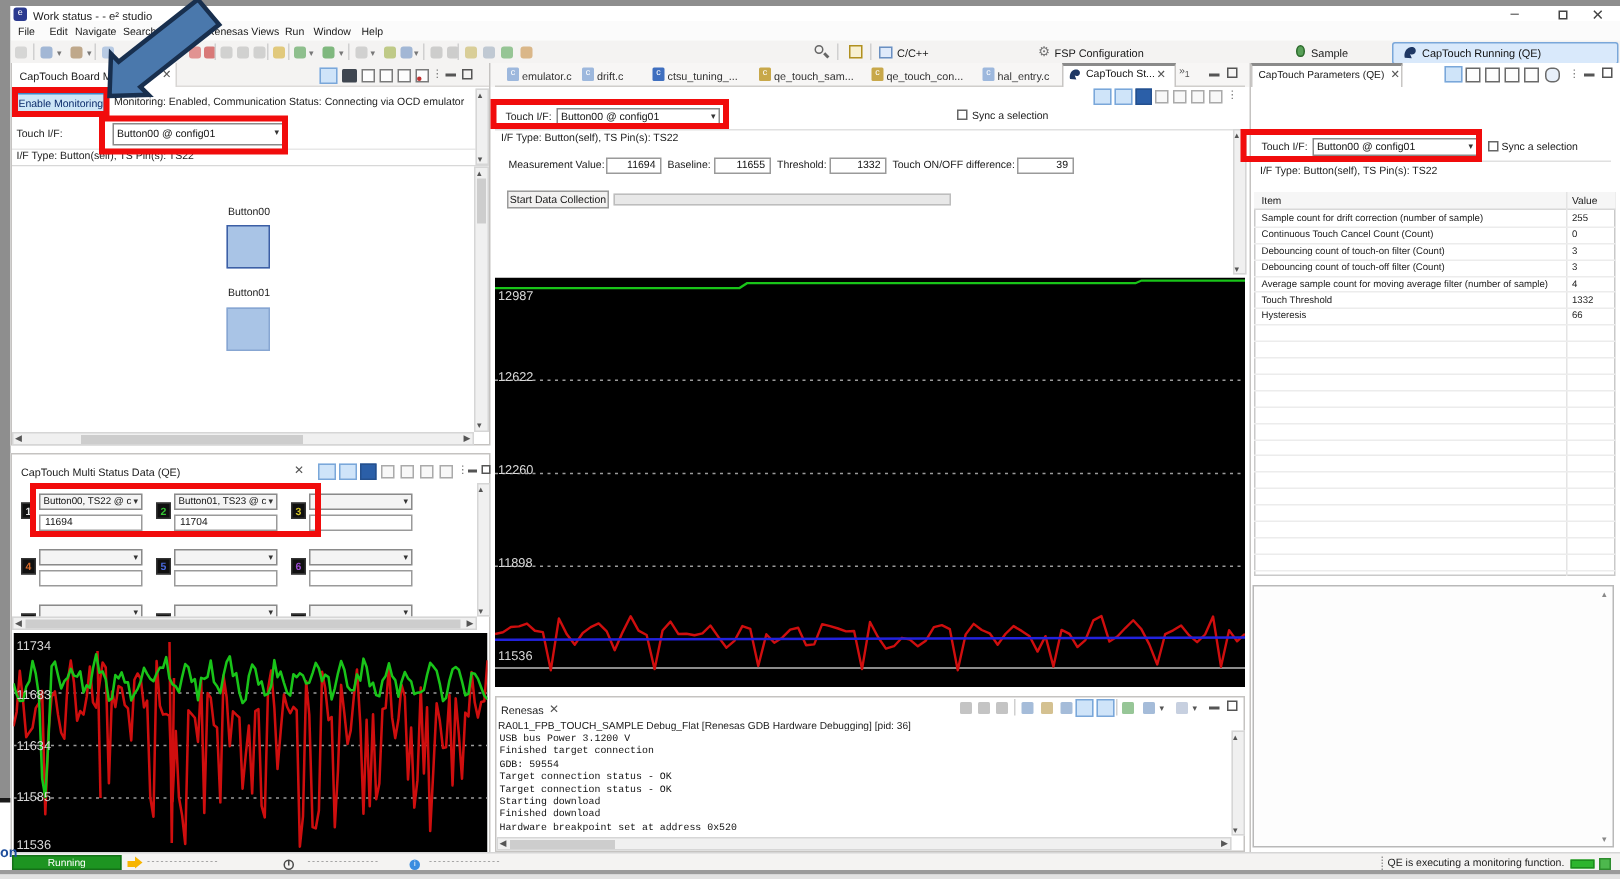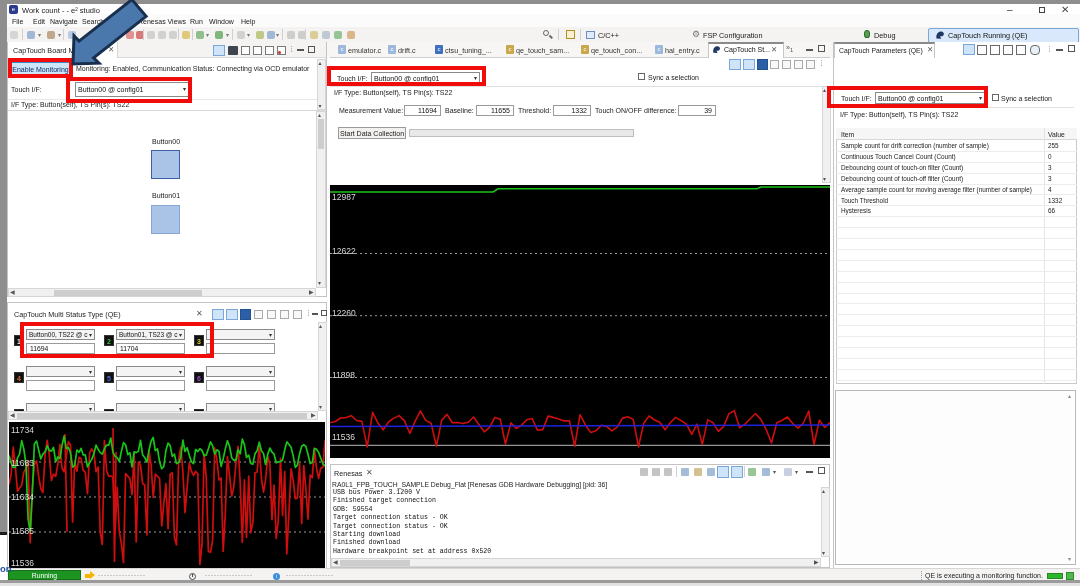--- a/index.html
+++ b/index.html
@@ -19,21 +19,21 @@
 <body>
 <div id="root">
 <div class="abs" style="left:0;top:0;width:1080px;height:4px;background:#8e8e8e"></div>
 <div class="abs" style="left:0;top:4px;width:7px;height:528px;background:#8e8e8e"></div>
 <div class="abs" style="left:0;top:532px;width:8px;height:3px;background:#1a1a1a"></div>
 <div class="txt b" style="left:0px;top:563px;font-size:9.5px;color:#1f4e9c;z-index:60">on</div>
 <div class="abs" style="left:0;top:580px;width:1080px;height:3px;background:#9b9b9b"></div>
 <div class="abs" style="left:0;top:583px;width:1080px;height:3px;background:#e2e2e2"></div>
 <div class="abs" style="left:7px;top:4px;width:1073px;height:10px;background:#fff"></div>
 <div class="abs" style="left:9px;top:4.5px;width:9px;height:9px;background:#2b3a8f;border-radius:2px;color:#fff;font-size:6px;text-align:center;line-height:9px">e</div>
-<div class="txt" style="left:22px;top:6px;font-size:7.5px;color:#222">Work count - - e² studio</div>
+<div class="txt" style="left:22px;top:6px;font-size:7.5px;color:#222">Work status - - e² studio</div>
 <div class="txt" style="left:1007px;top:4px;font-size:10px;color:#444">–</div>
 <div class="abs" style="left:1039px;top:6.5px;width:6px;height:6px;border:1px solid #444"></div>
 <div class="txt" style="left:1061px;top:4px;font-size:10px;color:#444">✕</div>
 <div class="abs" style="left:7px;top:14px;width:1073px;height:13px;background:#fbfbfb"></div>
 <div class="txt" style="left:12px;top:17.5px;font-size:7px;color:#1a1a1a">File</div>
 <div class="txt" style="left:33px;top:17.5px;font-size:7px;color:#1a1a1a">Edit</div>
 <div class="txt" style="left:50px;top:17.5px;font-size:7px;color:#1a1a1a">Navigate</div>
 <div class="txt" style="left:82px;top:17.5px;font-size:7px;color:#1a1a1a">Search</div>
 <div class="txt" style="left:138px;top:17.5px;font-size:7px;color:#1a1a1a">Renesas Views</div>
 <div class="txt" style="left:190px;top:17.5px;font-size:7px;color:#1a1a1a">Run</div>
@@ -78,21 +78,21 @@
 <div class="abs" style="left:543px;top:30px;width:6px;height:6px;border:1.4px solid #666;border-radius:50%"></div>
 <div class="abs" style="left:549px;top:36px;width:4px;height:1.6px;background:#666;transform:rotate(45deg)"></div>
 <div class="sep" style="left:558px;top:29px;height:11px"></div>
 <div class="abs" style="left:566px;top:30px;width:9px;height:9px;border:1px solid #b09020;background:#f8f0d0"></div>
 <div class="sep" style="left:580px;top:29px;height:11px"></div>
 <div class="abs" style="left:586px;top:30.5px;width:9px;height:8px;border:1px solid #6a8fc0;background:#dfeafa"></div>
 <div class="txt" style="left:598px;top:31px;font-size:7.3px">C/C++</div>
 <div class="txt" style="left:692px;top:29px;font-size:9px;color:#777">⚙</div>
 <div class="txt" style="left:703px;top:31px;font-size:7.3px">FSP Configuration</div>
 <div class="abs" style="left:864px;top:30px;width:6px;height:8px;background:#58a058;border:1px solid #2d6b2d;border-radius:50% 50% 45% 45%"></div>
-<div class="txt" style="left:874px;top:31px;font-size:7.3px">Debug</div>
+<div class="txt" style="left:874px;top:31px;font-size:7.3px">Sample</div>
 <div class="abs" style="left:928px;top:27.5px;width:151px;height:15px;background:#d9e9fb;border:1px solid #7aa7d9;border-radius:2px"></div>
 <svg class="abs" style="left:935px;top:30px" width="10" height="10" viewBox="0 0 10 10">
       <path d="M1.5,8.5 C0.8,5.5 2.2,2.2 5.2,1.5 C7.6,1 9.2,2.6 8.8,4.4 C8.4,6.2 6.4,6.8 5.0,6.0 L6.2,8.8 Z" fill="#1f3864"></path>
     </svg>
 <div class="txt" style="left:948px;top:31px;font-size:7.3px;color:#111">CapTouch Running (QE)</div>
 <div class="abs" style="left:7px;top:42px;width:1073px;height:16px;background:#f7f6f5"></div>
 <div class="abs" style="left:7px;top:42px;width:320px;height:255px;background:#fff;border:1px solid #c5c3c1"></div>
 <div class="tabrow" style="left:8px;top:42px;width:318px;height:16px;background:#f4f3f2;border-bottom:1px solid #dddbd9"></div>
 <div class="abs" style="left:8px;top:42px;width:110px;height:16px;background:#fff;border-right:1px solid #d8d6d4"></div>
 <div class="txt" style="left:13px;top:46px;font-size:7.2px">CapTouch Board Mo</div>
@@ -123,21 +123,21 @@
 <div class="abs" style="left:151px;top:205px;width:29px;height:29px;background:#a9c4e6;border:1px solid #87a6d2"></div>
 <div class="scroll" style="left:316px;top:111px;width:10px;height:177px"></div>
 <div class="thumb" style="left:318px;top:119px;width:6px;height:30px"></div>
 <div class="txt" style="left:318px;top:111px;font-size:6px;color:#555">▴</div>
 <div class="txt" style="left:318px;top:279px;font-size:6px;color:#555">▾</div>
 <div class="scroll" style="left:8px;top:288px;width:308px;height:9px"></div>
 <div class="txt" style="left:10px;top:288px;font-size:6px;color:#555">◀</div>
 <div class="txt" style="left:309px;top:288px;font-size:6px;color:#555">▶</div>
 <div class="thumb" style="left:54px;top:290px;width:148px;height:6px"></div>
 <div class="abs" style="left:7px;top:302px;width:320px;height:268px;background:#fff;border:1px solid #c5c3c1"></div>
-<div class="txt" style="left:14px;top:310px;font-size:7.2px">CapTouch Multi Status Type (QE)</div>
+<div class="txt" style="left:14px;top:310px;font-size:7.2px">CapTouch Multi Status Data (QE)</div>
 <div class="txt" style="left:196px;top:309px;font-size:8px;color:#555">✕</div>
 <div class="abs" style="left:212px;top:308.5px;width:12px;height:11px;background:#cfe4f9;border:1px solid #7aa7d9"></div>
 <div class="abs" style="left:226px;top:308.5px;width:12px;height:11px;background:#cfe4f9;border:1px solid #7aa7d9"></div>
 <div class="abs" style="left:240px;top:308.5px;width:11px;height:11px;background:#2b5fa8;border:1px solid #24508e"></div>
 <div class="abs" style="left:254px;top:309.5px;width:9px;height:9px;border:1.2px solid #aaa;background:#f8f8f8"></div>
 <div class="abs" style="left:267px;top:309.5px;width:9px;height:9px;border:1.2px solid #aaa;background:#f8f8f8"></div>
 <div class="abs" style="left:280px;top:309.5px;width:9px;height:9px;border:1.2px solid #aaa;background:#f8f8f8"></div>
 <div class="abs" style="left:293px;top:309.5px;width:9px;height:9px;border:1.2px solid #aaa;background:#f8f8f8"></div>
 <div class="txt" style="left:305px;top:309px;font-size:7px;color:#666">⋮</div>
 <div class="abs" style="left:312px;top:313px;width:6px;height:2px;background:#555"></div>

